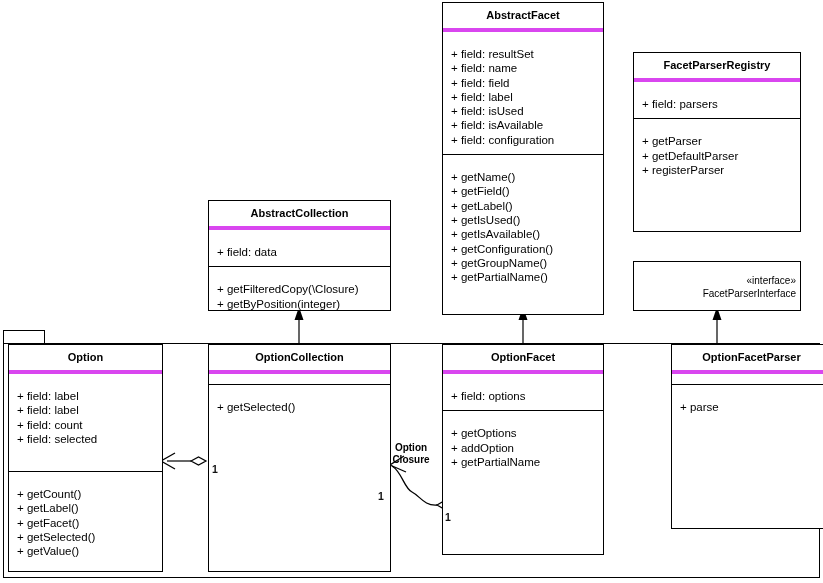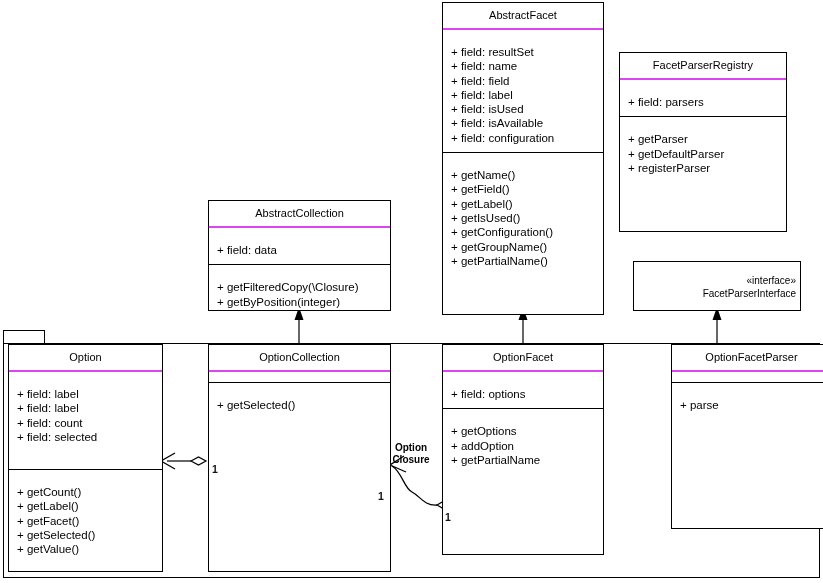--- a/index.html
+++ b/index.html
@@ -21,24 +21,24 @@
     box-sizing: border-box;
     border: 1px solid #000000;
     background: #ffffff;
     display: flex;
     flex-direction: column;
   }
   .cls-title {
     box-sizing: border-box;
     text-align: center;
     font-size: 11px;
-    font-weight: normal;
+    font-weight: bold;
     color: #000000;
     padding: 6px 4px 6px 4px;
-    border-bottom: 2px solid #d946ef;
+    border-bottom: 4px solid #d946ef;
     line-height: 13px;
     flex: 0 0 auto;
   }
   .cls-title.stereo {
     font-weight: normal;
     border-bottom: none;
     padding-top: 12px;
     text-align: right;
   }
   .cls-title.stereo .st-line1 { display: block; font-size: 10px; }
@@ -140,27 +140,28 @@
       <div class="member">+ field: label</div>
       <div class="member">+ field: isUsed</div>
       <div class="member">+ field: isAvailable</div>
       <div class="member">+ field: configuration</div>
     </div>
     <div class="compartment grow">
       <div class="member">+ getName()</div>
       <div class="member">+ getField()</div>
       <div class="member">+ getLabel()</div>
       <div class="member">+ getIsUsed()</div>
+      <div class="member">+ getIsAvailable()</div>
       <div class="member">+ getConfiguration()</div>
       <div class="member">+ getGroupName()</div>
       <div class="member">+ getPartialName()</div>
     </div>
   </div>
 
-  <div class="cls" style="left:619px; top:52px; width:168px; height:180px;">
+  <div class="cls" style="left:633px; top:52px; width:168px; height:180px;">
     <div class="cls-title">FacetParserRegistry</div>
     <div class="compartment">
       <div class="member">+ field: parsers</div>
     </div>
     <div class="compartment grow">
       <div class="member">+ getParser</div>
       <div class="member">+ getDefaultParser</div>
       <div class="member">+ registerParser</div>
     </div>
   </div>

